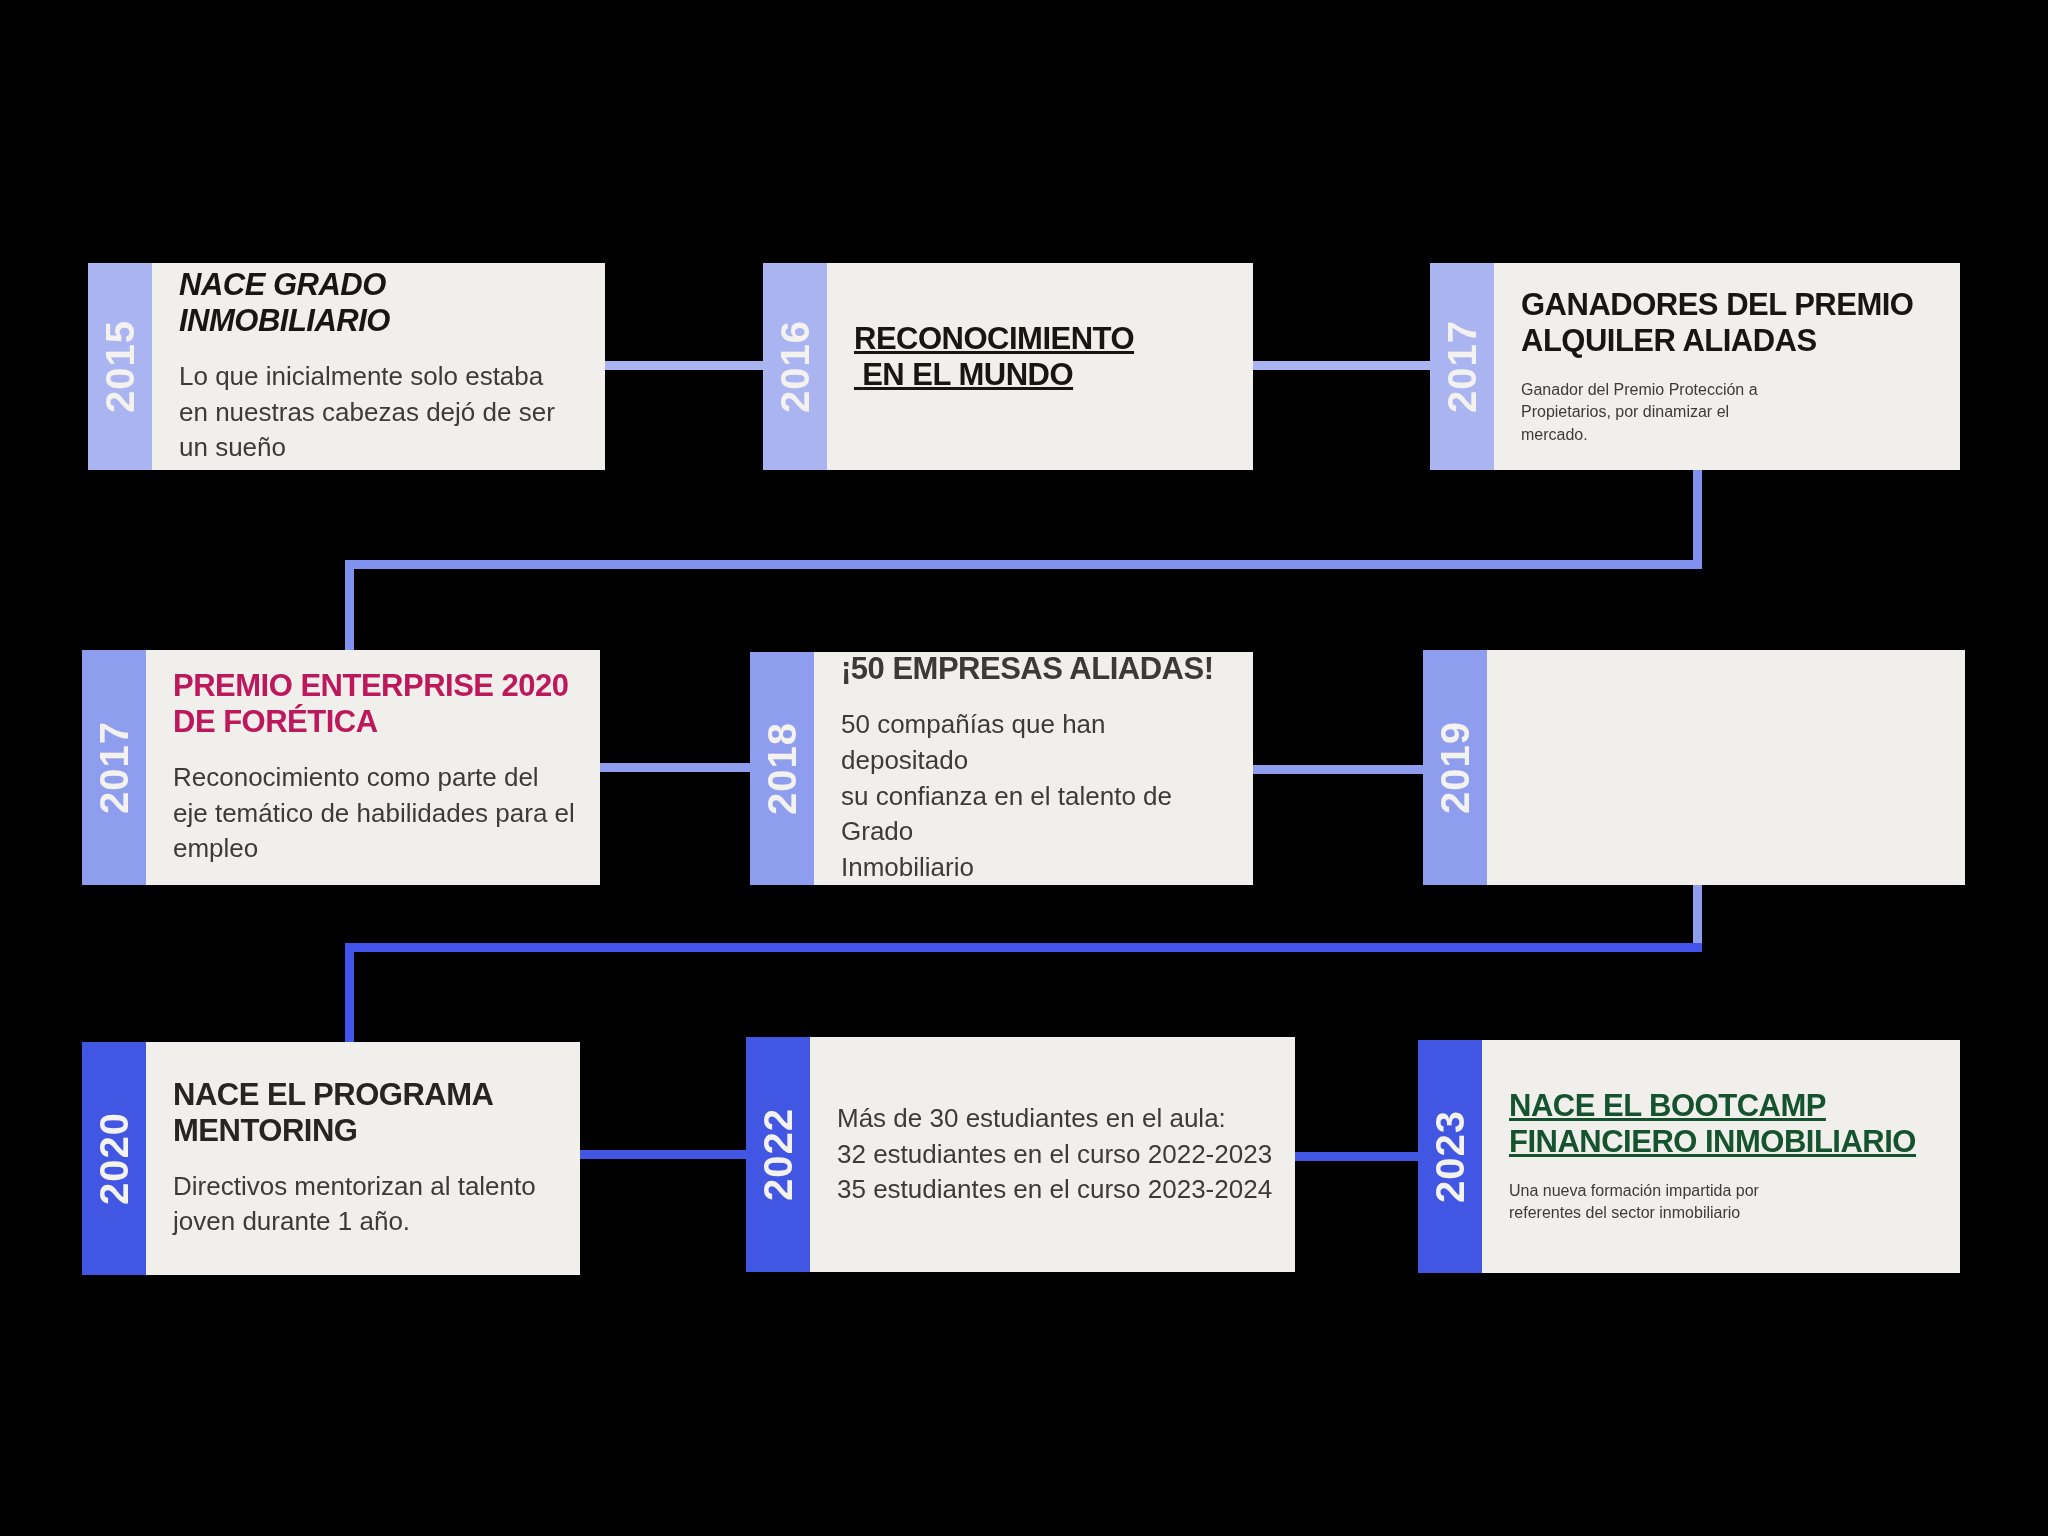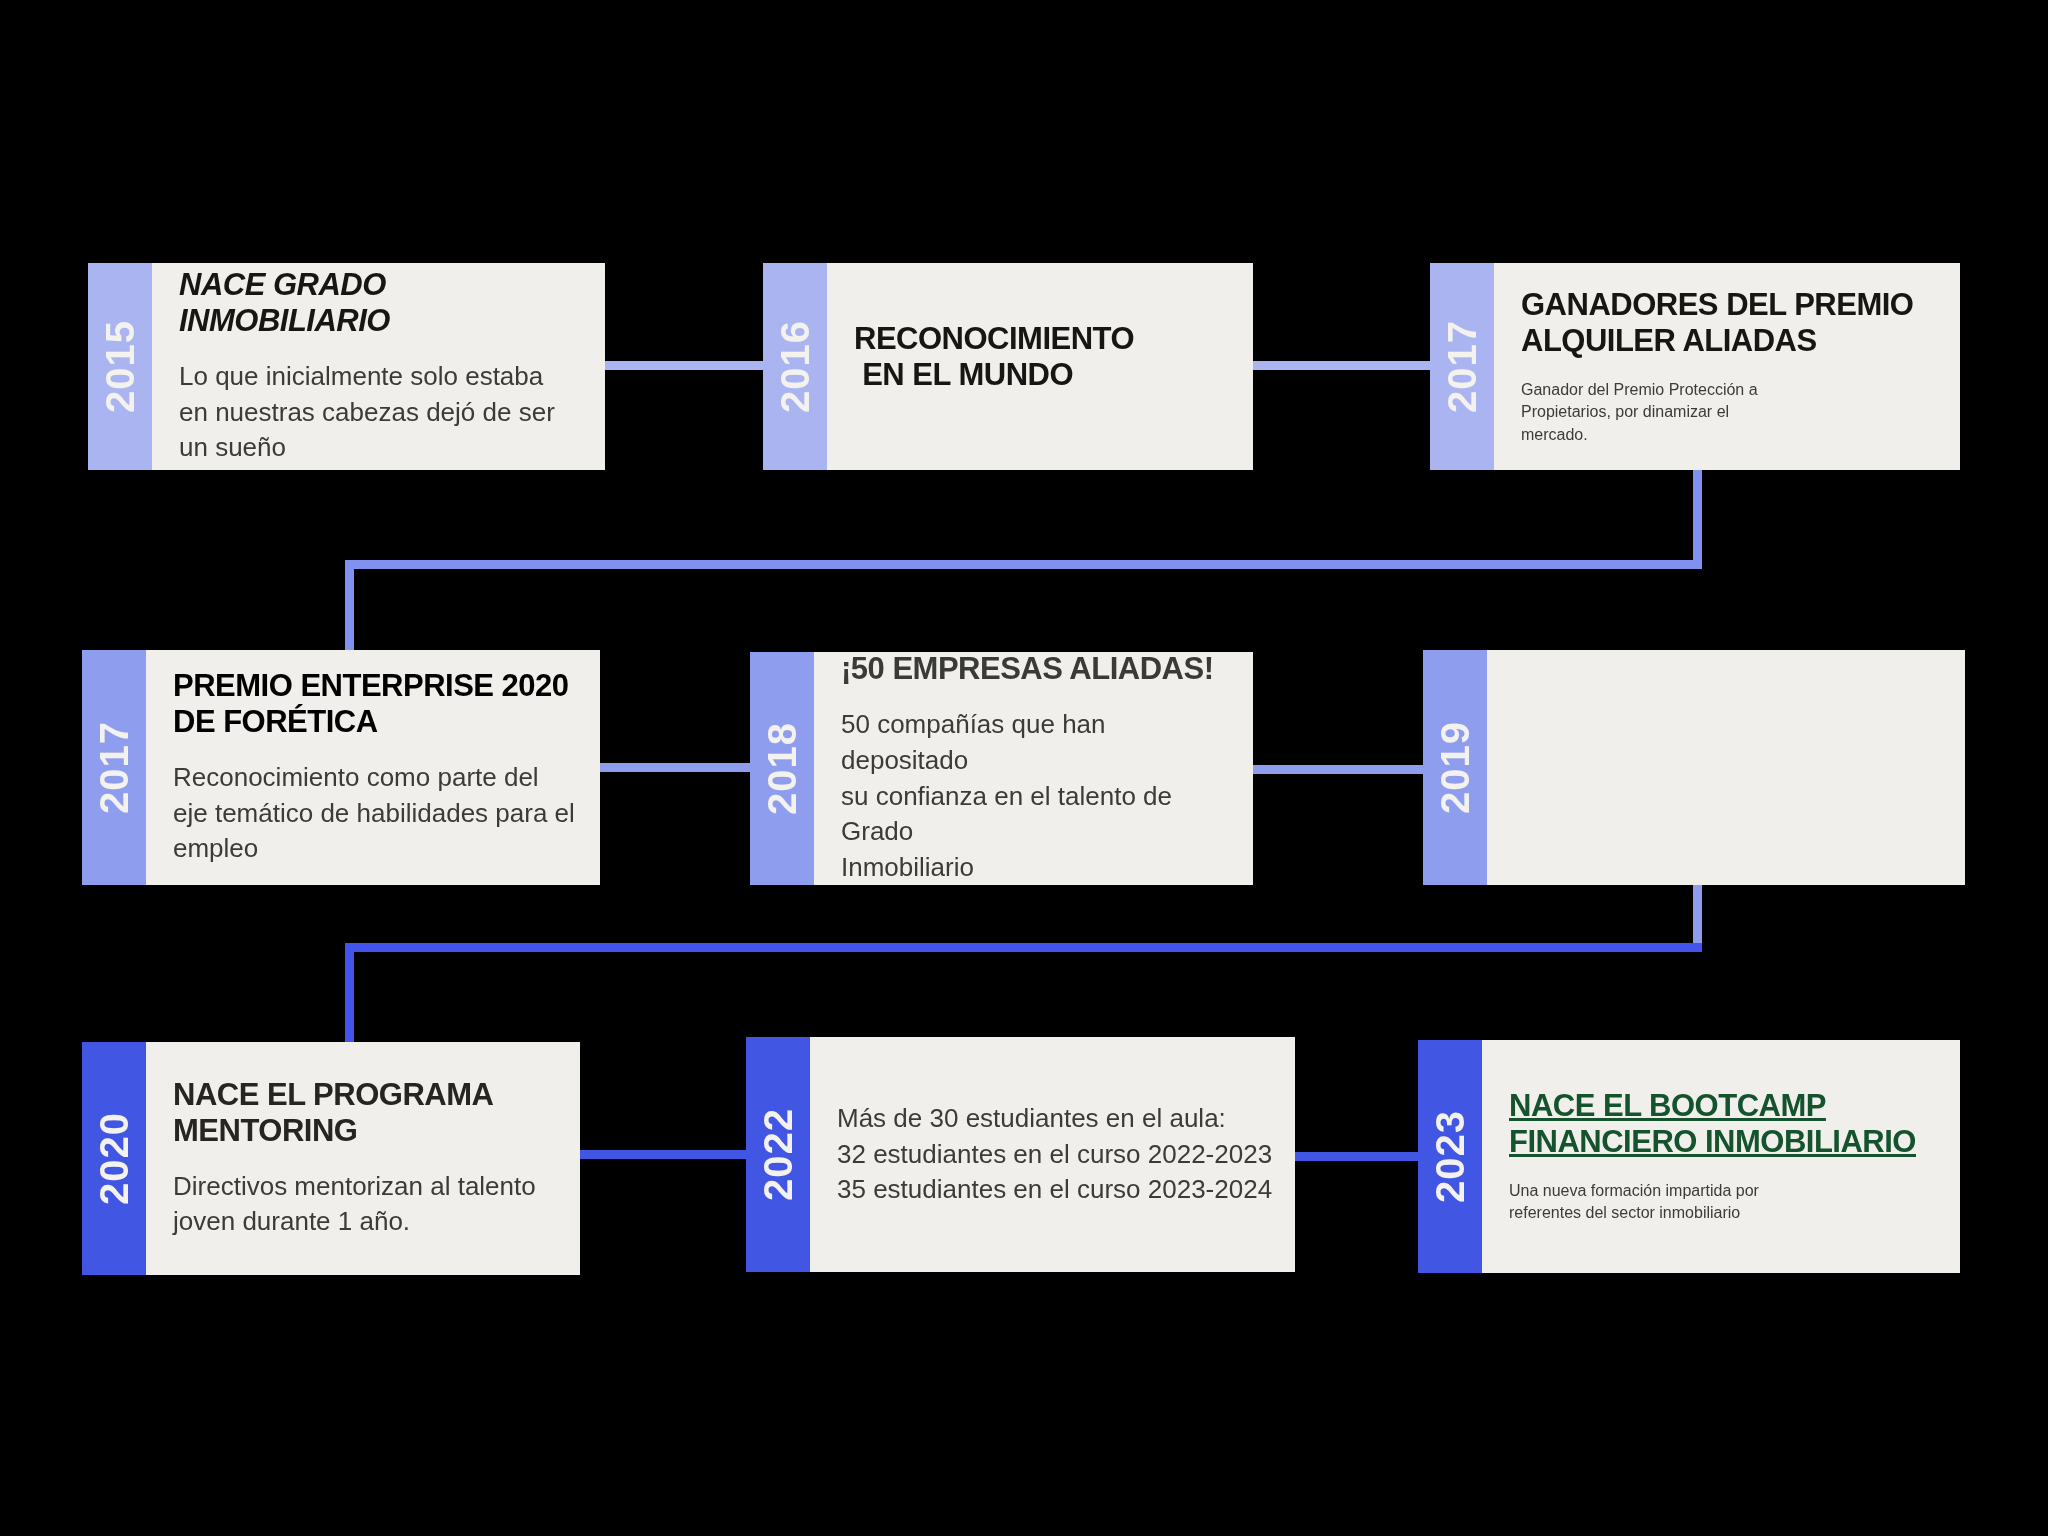--- a/index.html
+++ b/index.html
@@ -72,21 +72,21 @@
 en nuestras cabezas dejó de ser
 un sueño</p>
     </div>
   </div>
 
   <div class="card" style="left:763px;top:263px;width:490px;height:207px;">
     <div class="strip tier1">
       <span class="year">2016</span>
     </div>
     <div class="content">
-      <h3 class="title" style="color: rgb(23, 22, 20);">RECONOCIMIENTO
+      <h3 class="title" style="color: rgb(23, 22, 20); text-decoration: underline;">RECONOCIMIENTO
  EN EL MUNDO</h3>
     </div>
   </div>
 
   <div class="card small" style="left:1430px;top:263px;width:530px;height:207px;">
     <div class="strip tier1">
       <span class="year">2017</span>
     </div>
     <div class="content">
       <h3 class="title" style="color: rgb(23, 22, 20);">GANADORES DEL PREMIO
@@ -95,21 +95,21 @@
 Propietarios, por dinamizar el
 mercado.</p>
     </div>
   </div>
 
   <div class="card" style="left:82px;top:650px;width:518px;height:235px;">
     <div class="strip tier2">
       <span class="year">2017</span>
     </div>
     <div class="content">
-      <h3 class="title" style="color: #000000;">PREMIO ENTERPRISE 2020
+      <h3 class="title" style="color: #be185d;">PREMIO ENTERPRISE 2020
 DE FORÉTICA</h3>
       <p class="body">Reconocimiento como parte del
 eje temático de habilidades para el
 empleo</p>
     </div>
   </div>
 
   <div class="card" style="left:750px;top:652px;width:503px;height:233px;">
     <div class="strip tier2">
       <span class="year">2018</span>

